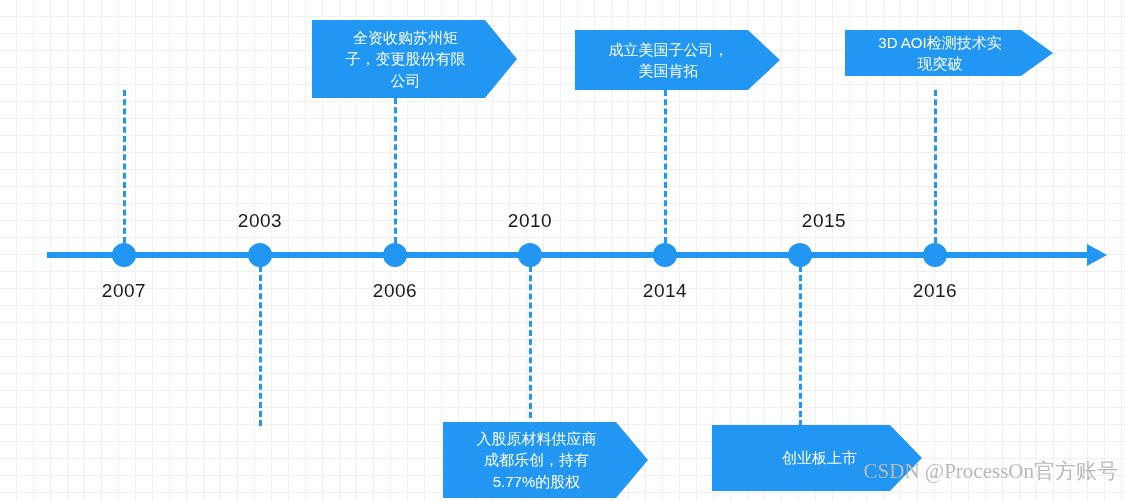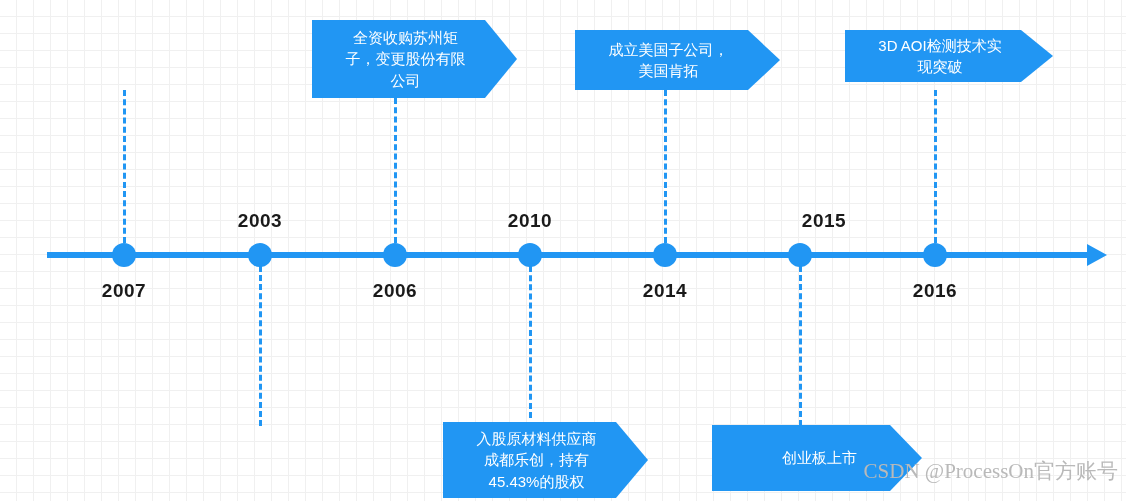--- a/index.html
+++ b/index.html
@@ -55,21 +55,21 @@
     position: absolute;
     width: 0;
     border-left: 3px dashed #2196f3;
   }
 
   
   .year-label {
     position: absolute;
     transform: translateX(-50%);
     font-size: 19px;
-    font-weight: bold;
+    font-weight: normal;
     color: #1a1a1a;
     white-space: nowrap;
     letter-spacing: 0.5px;
   }
   .year-above { top: 210px; }
   .year-below { top: 280px; }
 
   
   .callout {
     position: absolute;
@@ -119,34 +119,34 @@
   <div class="year-label year-below" style="left:395px;">2006</div>
   <div class="callout" style="left:312px; top:20px; width:205px; height:78px;">全资收购苏州矩
 子，变更股份有限
 公司</div>
 
   <div class="connector" style="left:529px; top:266px; height:152px;"></div>
   <div class="node-dot" style="left:530px;"></div>
   <div class="year-label year-above" style="left:530px;">2010</div>
   <div class="callout" style="left:443px; top:422px; width:205px; height:76px;">入股原材料供应商
 成都乐创，持有
-45.43%的股权</div>
+5.77%的股权</div>
 
   <div class="connector" style="left:664px; top:90px; height:153px;"></div>
   <div class="node-dot" style="left:665px;"></div>
   <div class="year-label year-below" style="left:665px;">2014</div>
   <div class="callout" style="left:575px; top:30px; width:205px; height:60px;text-align:center;">成立美国子公司，
 美国肯拓</div>
 
   <div class="connector" style="left:799px; top:266px; height:160px;"></div>
   <div class="node-dot" style="left:800px;"></div>
   <div class="year-label year-above" style="left:800px;margin-left:24px;">2015</div>
   <div class="callout" style="left:712px; top:425px; width:210px; height:66px;padding-left:39px;">创业板上市</div>
 
   <div class="connector" style="left:934px; top:90px; height:153px;"></div>
   <div class="node-dot" style="left:935px;"></div>
   <div class="year-label year-below" style="left:935px;">2016</div>
-  <div class="callout" style="left:845px; top:30px; width:208px; height:52px;">3D AOI检测技术实
+  <div class="callout" style="left:845px; top:30px; width:208px; height:46px;">3D AOI检测技术实
 现突破</div>
 
   <div class="watermark">CSDN @ProcessOn官方账号</div>
 
 </div>
 
 </body></html>

